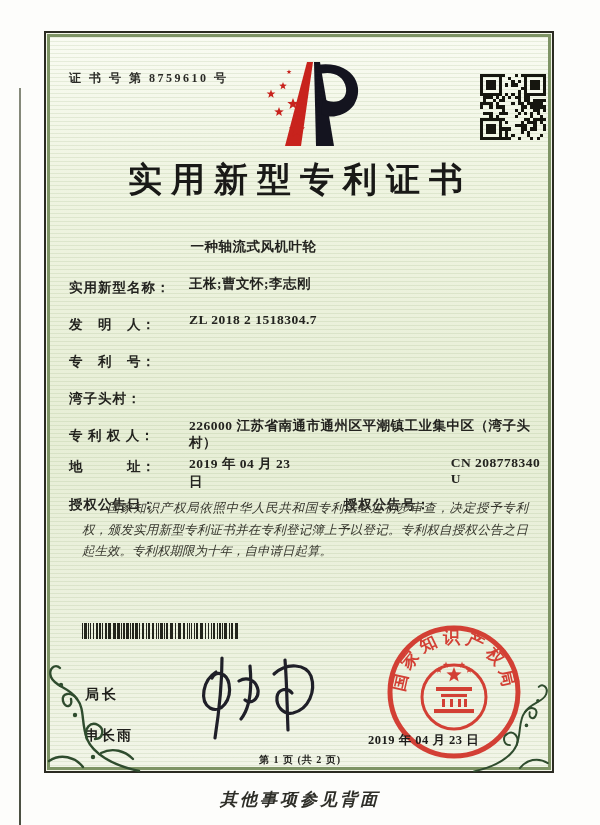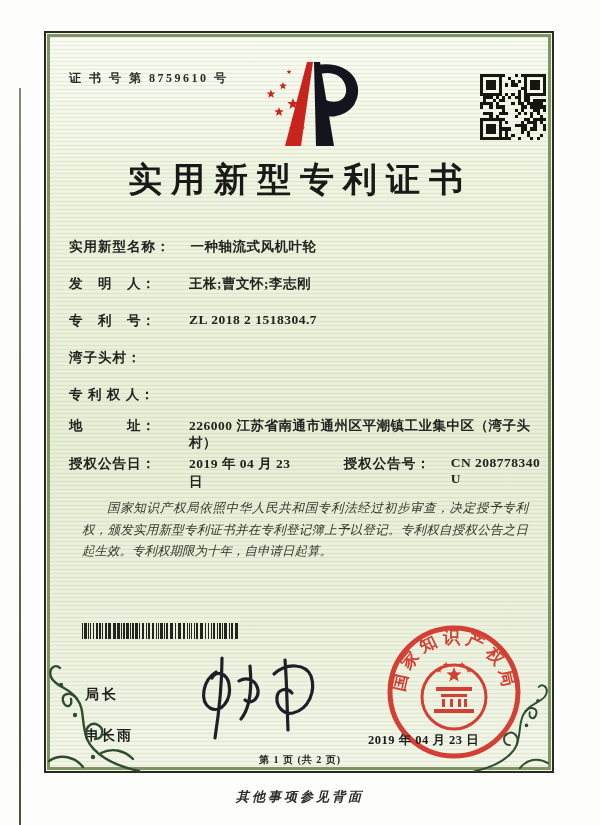--- a/index.html
+++ b/index.html
@@ -26,36 +26,36 @@
   }
   
   .cert-no{position:absolute;left:69px;top:70px;font-size:12px;font-weight:600;letter-spacing:2.5px;color:#2a2a26;}
   .logo{position:absolute;left:259px;top:56px;width:108px;height:97px;}
   .qr{position:absolute;left:480px;top:74px;width:66px;height:66px;}
   .title{position:absolute;left:0;width:100%;top:157px;text-align:center;
     font-size:34px;font-weight:700;letter-spacing:9px;color:#191917;}
   .fields{position:absolute;left:69px;top:236px;width:478px;font-size:13.5px;font-weight:600;color:#23231f;}
   .frow{position:absolute;left:0;display:flex;width:478px;align-items:flex-start;}
   .r1{top:2px}.r2{top:39px}.r3{top:76px}.r4{top:113px}.r5{top:150px}.r6{top:181px}.r7{top:219px}
-  .flabel{flex:0 0 auto;min-width:100px;white-space:pre;letter-spacing:1px;}
+  .flabel{flex:0 0 auto;min-width:100px;white-space:pre;letter-spacing:1px;margin-top:41px;}
   .fvalue{margin-left:20px;letter-spacing:.5px;}
   .addr{width:372px;line-height:17px;}
   .g2{margin-left:44px;min-width:0;}
   .legal{position:absolute;left:66px;top:482px;width:478px;
     font-size:12.5px;font-style:italic;color:#35352c;line-height:21.5px;text-align:justify;}
   .legal p{margin:16px;text-indent:2em;}
   .barcode{position:absolute;left:82px;top:623px;width:158px;height:16px;}
   .director{position:absolute;left:85px;top:686px;font-size:14px;font-weight:700;letter-spacing:3px;color:#20201c;}
   .director .name{margin-top:23px;letter-spacing:2px;}
   .signature{position:absolute;left:188px;top:650px;width:145px;height:97px;}
   .seal{position:absolute;left:383px;top:621px;width:142px;height:142px;opacity:.88;}
   .seal-date{position:absolute;left:368px;top:732px;font-size:12.5px;font-weight:700;color:#1c1c1a;letter-spacing:.5px;z-index:3;}
   .page-info{position:absolute;left:0;width:100%;top:753px;text-align:center;font-size:10px;font-weight:600;color:#23231f;letter-spacing:1px;}
   .footer-note{position:absolute;left:0;width:100%;top:788px;text-align:center;
-    font-size:13px;font-style:italic;font-weight:600;color:#2e2e28;letter-spacing:3px;}
+    font-size:17px;font-style:italic;font-weight:600;color:#2e2e28;letter-spacing:3px;}
   .flourish{position:absolute;color:#2f4c2e;}
   .flourish.left{left:41px;top:645px;width:102px;height:128px;}
   .flourish.right{left:470px;top:668px;width:85px;height:105px;transform:scaleX(-1);}
 </style>
 </head>
 <body>
 
 <div class="scan-edge-left"></div>
 
 <div class="frame">

